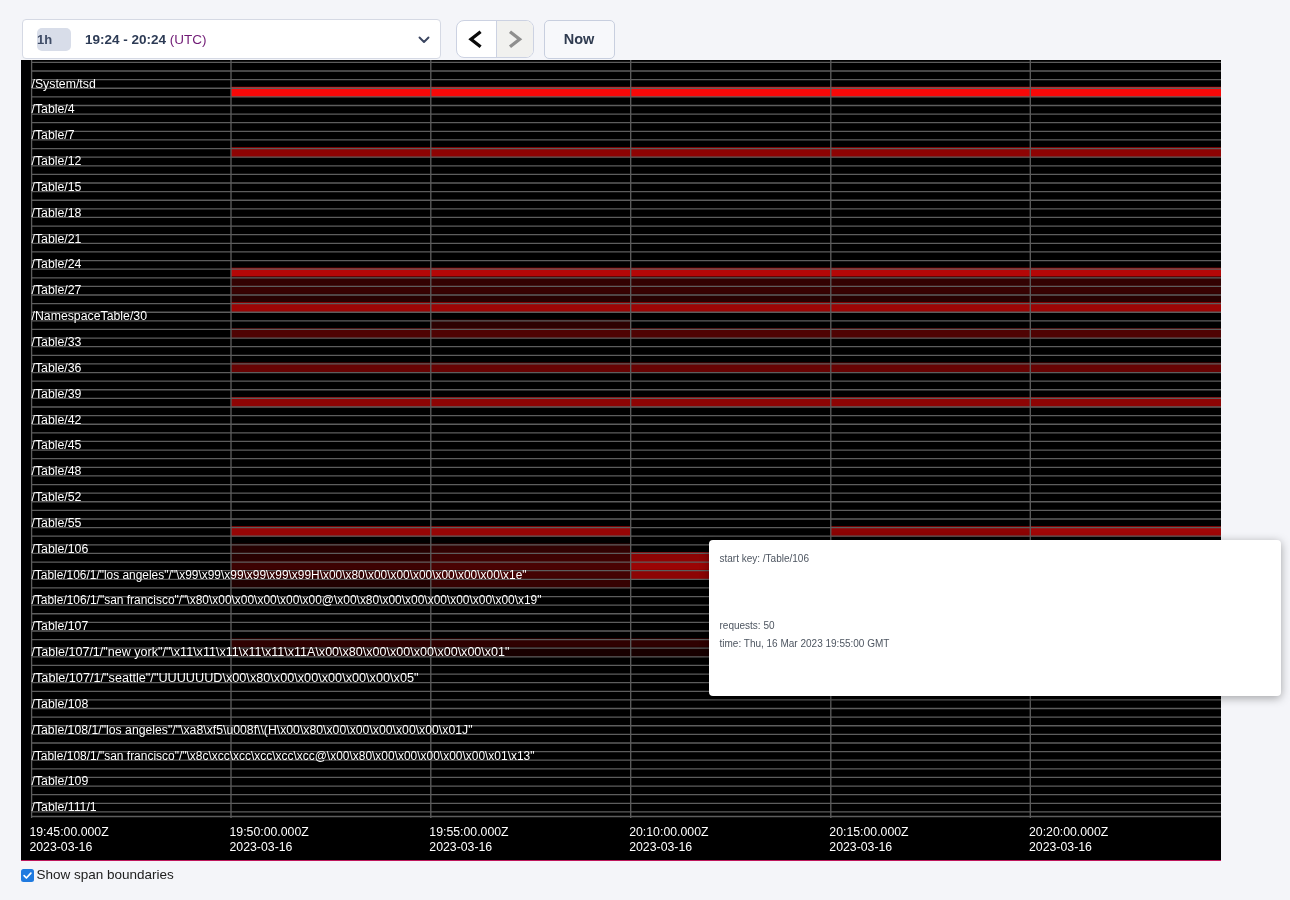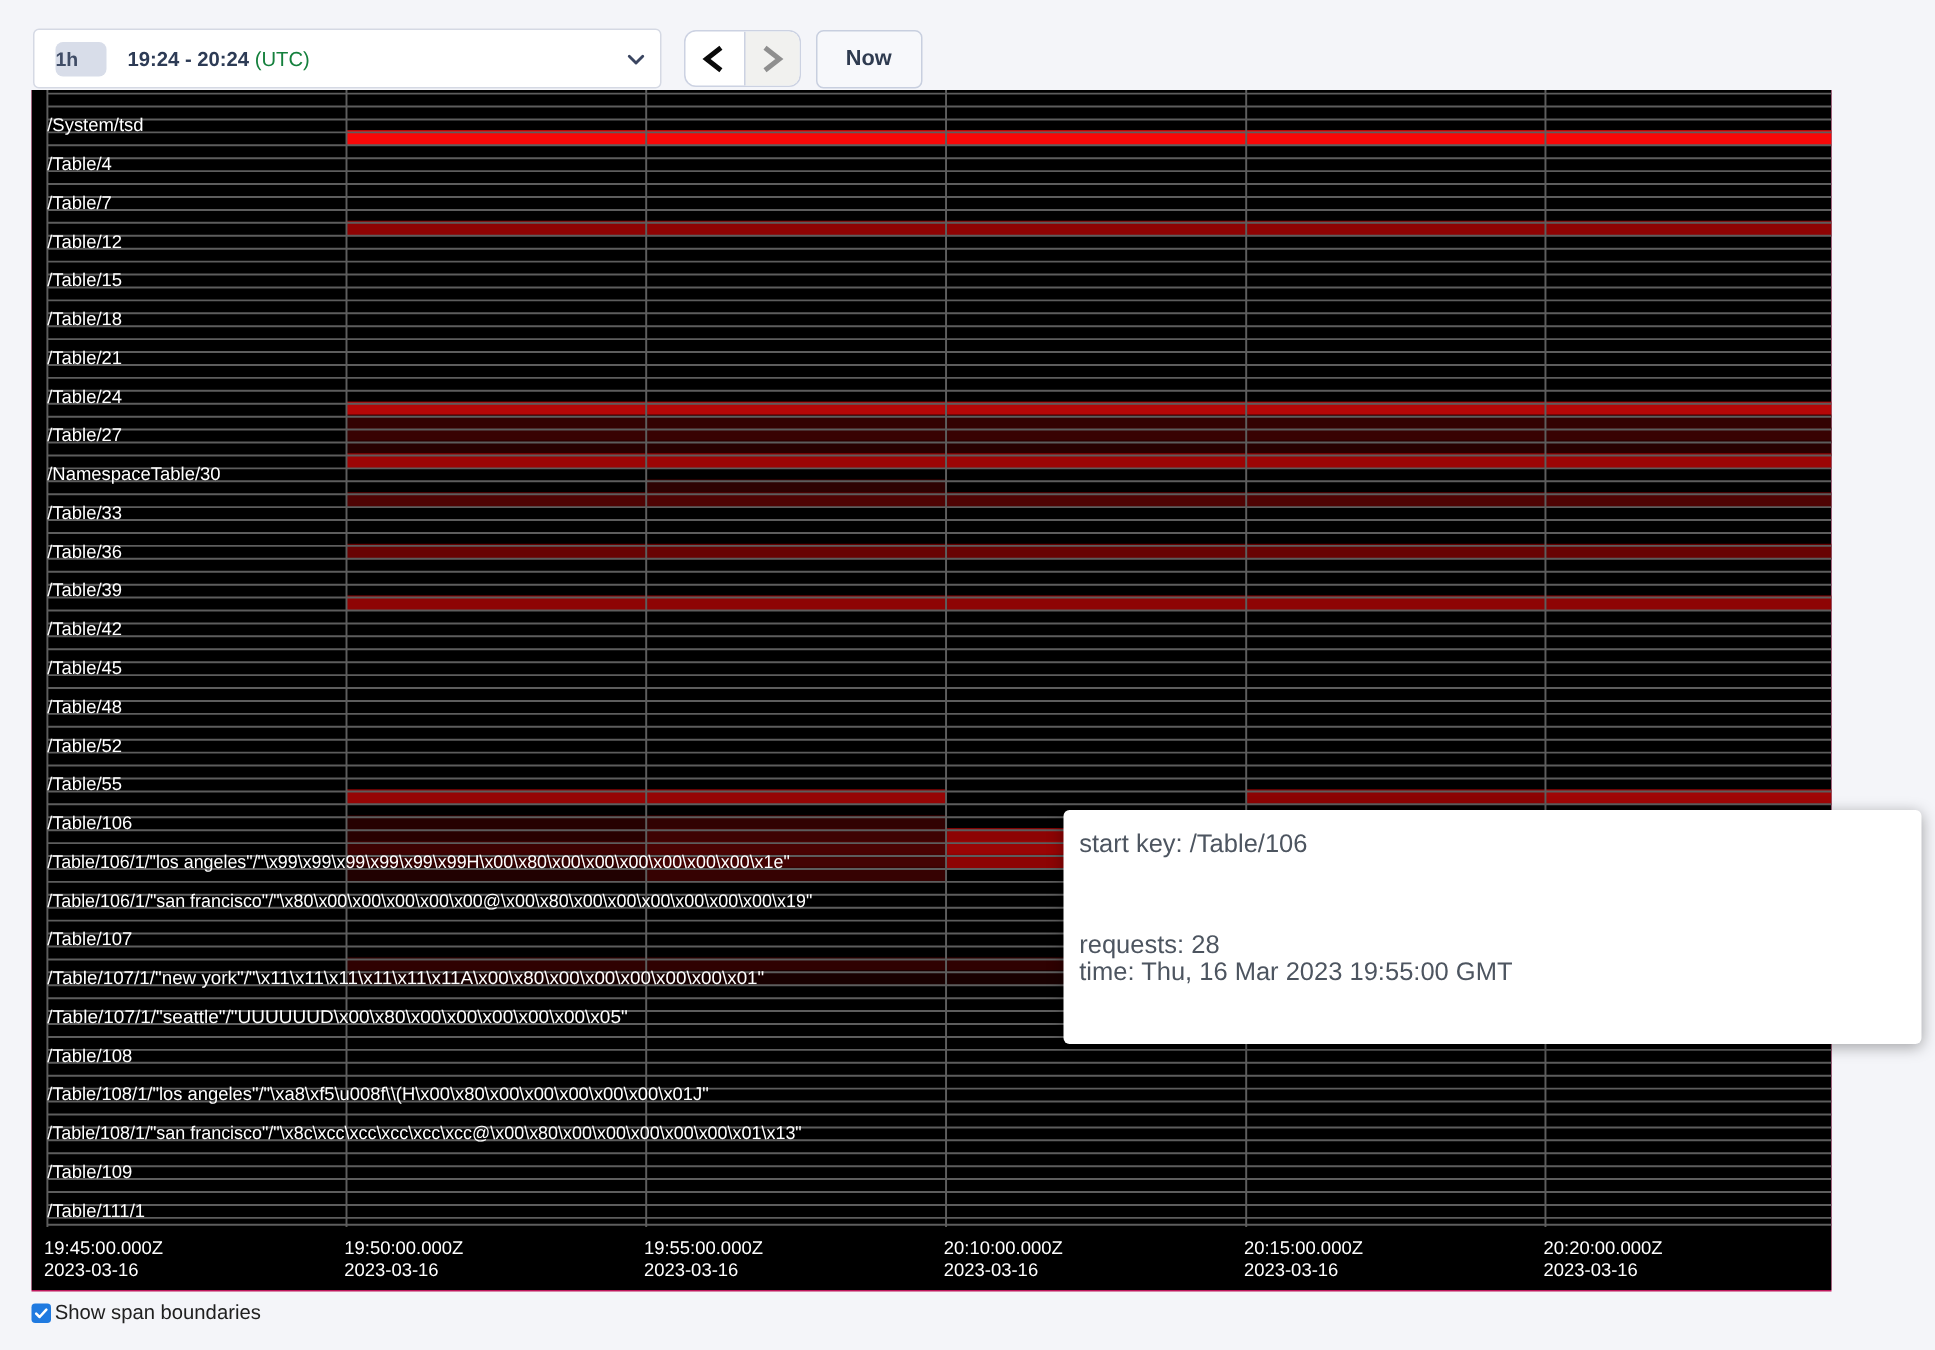--- a/index.html
+++ b/index.html
@@ -5,21 +5,21 @@
   * { margin:0; padding:0; box-sizing:border-box; }
   html,body { width:1290px; height:900px; background:#f4f5f9;
     font-family:"Liberation Sans", sans-serif; overflow:hidden; }
   .abs { position:absolute; }
 </style>
 </head>
 <body>
 
 <div class="abs" style="left:21.7px;top:18.5px;width:419.3px;height:40.4px;background:#fff;border:1px solid #d5d9e4;border-radius:4px;"></div>
 <div class="abs" style="left:37px;top:28px;width:34px;height:23px;background:#d8dde9;border-radius:5px;text-align:left;line-height:23px;font-size:13px;font-weight:bold;color:#3f4c66;">1h</div>
-<div class="abs" style="left:85px;top:31.8px;font-size:13.5px;font-weight:bold;color:#2d3b55;white-space:nowrap;">19:24 - 20:24 <span style="font-weight:normal;color:#15803d;">(UTC)</span></div>
+<div class="abs" style="left:85px;top:31.8px;font-size:13.5px;font-weight:bold;color:#2d3b55;white-space:nowrap;">19:24 - 20:24 <span style="font-weight:normal;color:#701a75;">(UTC)</span></div>
 <svg class="abs" style="left:417px;top:35px;" width="14" height="10" viewBox="0 0 14 10">
     <path d="M2.5 2.5L7 7L11.5 2.5" stroke="#3a4560" stroke-width="1.9" fill="none" stroke-linecap="round" stroke-linejoin="round"></path>
   </svg>
 
 <div class="abs" style="left:456.4px;top:20.3px;width:77.6px;height:37.7px;background:#fff;border:1px solid #ccd2e2;border-radius:8px;overflow:hidden;">
   <div class="abs" style="left:38.3px;top:0;width:39.3px;height:37.7px;background:#f1f1ef;border-left:1px solid #ccd2e2;"></div>
 </div>
 <svg class="abs" style="left:468px;top:30px;" width="15" height="19" viewBox="0 0 15 19">
     <path d="M12.6 1.8L3 9.3L12.6 16.8" stroke="#0a0a0a" stroke-width="3.3" fill="none" stroke-linejoin="miter"></path>
   </svg>
@@ -102,23 +102,23 @@
 <text x="608.2" y="775.9" font-size="12.3">20:10:00.000Z</text>
 <text x="608.2" y="790.9" font-size="12.3">2023-03-16</text>
 <text x="808.3" y="775.9" font-size="12.3">20:15:00.000Z</text>
 <text x="808.3" y="790.9" font-size="12.3">2023-03-16</text>
 <text x="1008.0" y="775.9" font-size="12.3">20:20:00.000Z</text>
 <text x="1008.0" y="790.9" font-size="12.3">2023-03-16</text>
 </g>
 </svg>
 </div>
 
-<div class="abs" style="left:709px;top:539.5px;width:572px;height:156.5px;background:#fff;border-radius:4px;box-shadow:0 2px 10px rgba(0,0,0,0.35);font-size:17px;color:#4d5560;">
+<div class="abs" style="left:709px;top:539.5px;width:572px;height:156.5px;background:#fff;border-radius:4px;box-shadow:0 2px 10px rgba(0,0,0,0.35);font-size:10px;color:#4d5560;">
 <div style="position:absolute;left:10.5px;top:13.5px;white-space:nowrap;">start key: /Table/106</div>
-<div style="position:absolute;left:10.5px;top:80.5px;white-space:nowrap;">requests: 28</div>
+<div style="position:absolute;left:10.5px;top:80.5px;white-space:nowrap;">requests: 50</div>
 <div style="position:absolute;left:10.5px;top:98px;white-space:nowrap;">time: Thu, 16 Mar 2023 19:55:00 GMT</div>
 </div>
 
 <div class="abs" style="left:21px;top:869px;width:13px;height:13px;background:#1f7ae0;border-radius:2.5px;"></div>
 <svg class="abs" style="left:21px;top:869px;" width="13" height="13" viewBox="0 0 13 13">
     <path d="M3.1 6.7L5.4 9L9.9 4.1" stroke="#fff" stroke-width="1.7" fill="none" stroke-linecap="round" stroke-linejoin="round"></path>
   </svg>
 <div class="abs" style="left:36.5px;top:867.3px;font-size:13.5px;color:#202020;">Show span boundaries</div>
 
 </body></html>

